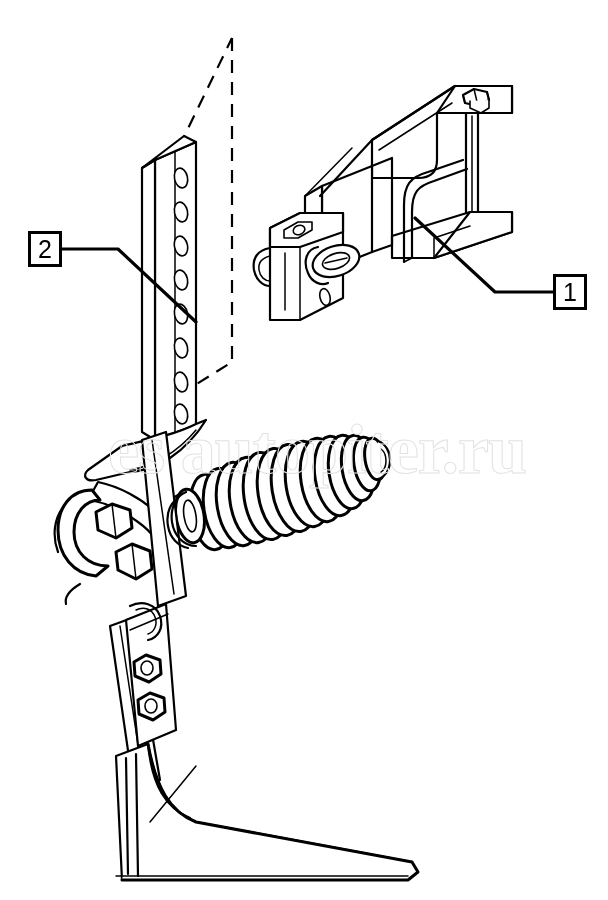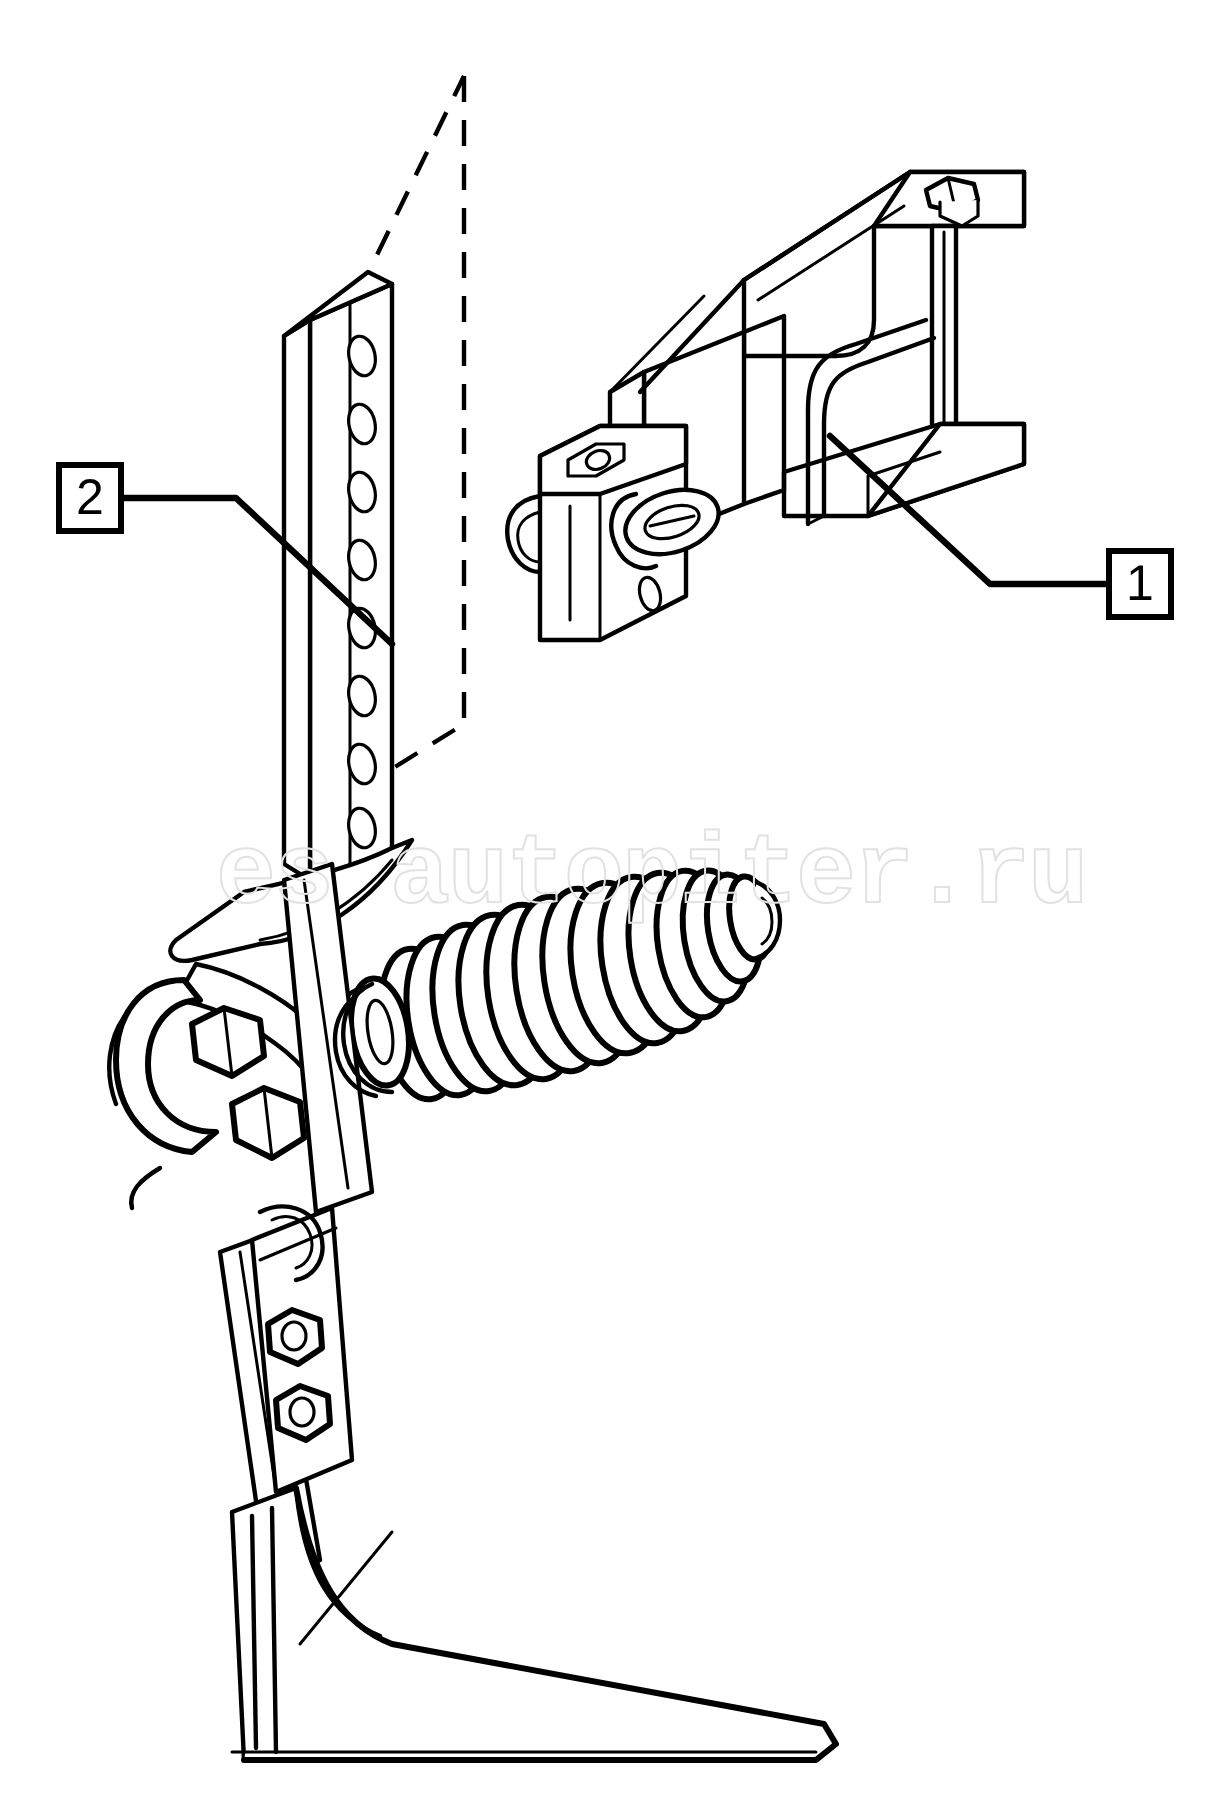--- a/index.html
+++ b/index.html
@@ -35,23 +35,23 @@
     line-height:1;
     color:#000000;
     font-family:"Liberation Sans", sans-serif;
     z-index:6;
   }
   #callout-2{ left:28px; top:231px; }
   #callout-1{ left:553px; top:274px; }
   .wm-text{
     position:absolute;
     z-index:1;
-    font-family:Liberation Mono, monospace;
+    font-family:Liberation Serif, serif;
     font-weight:bold;
-    font-size:50px;
+    font-size:70px;
     letter-spacing:-1px;
     color:transparent;
     -webkit-text-stroke:1px #e2e2e2;
     white-space:nowrap;
     user-select:none;
     pointer-events:none;
   }
 </style>
 </head>
 <body>

